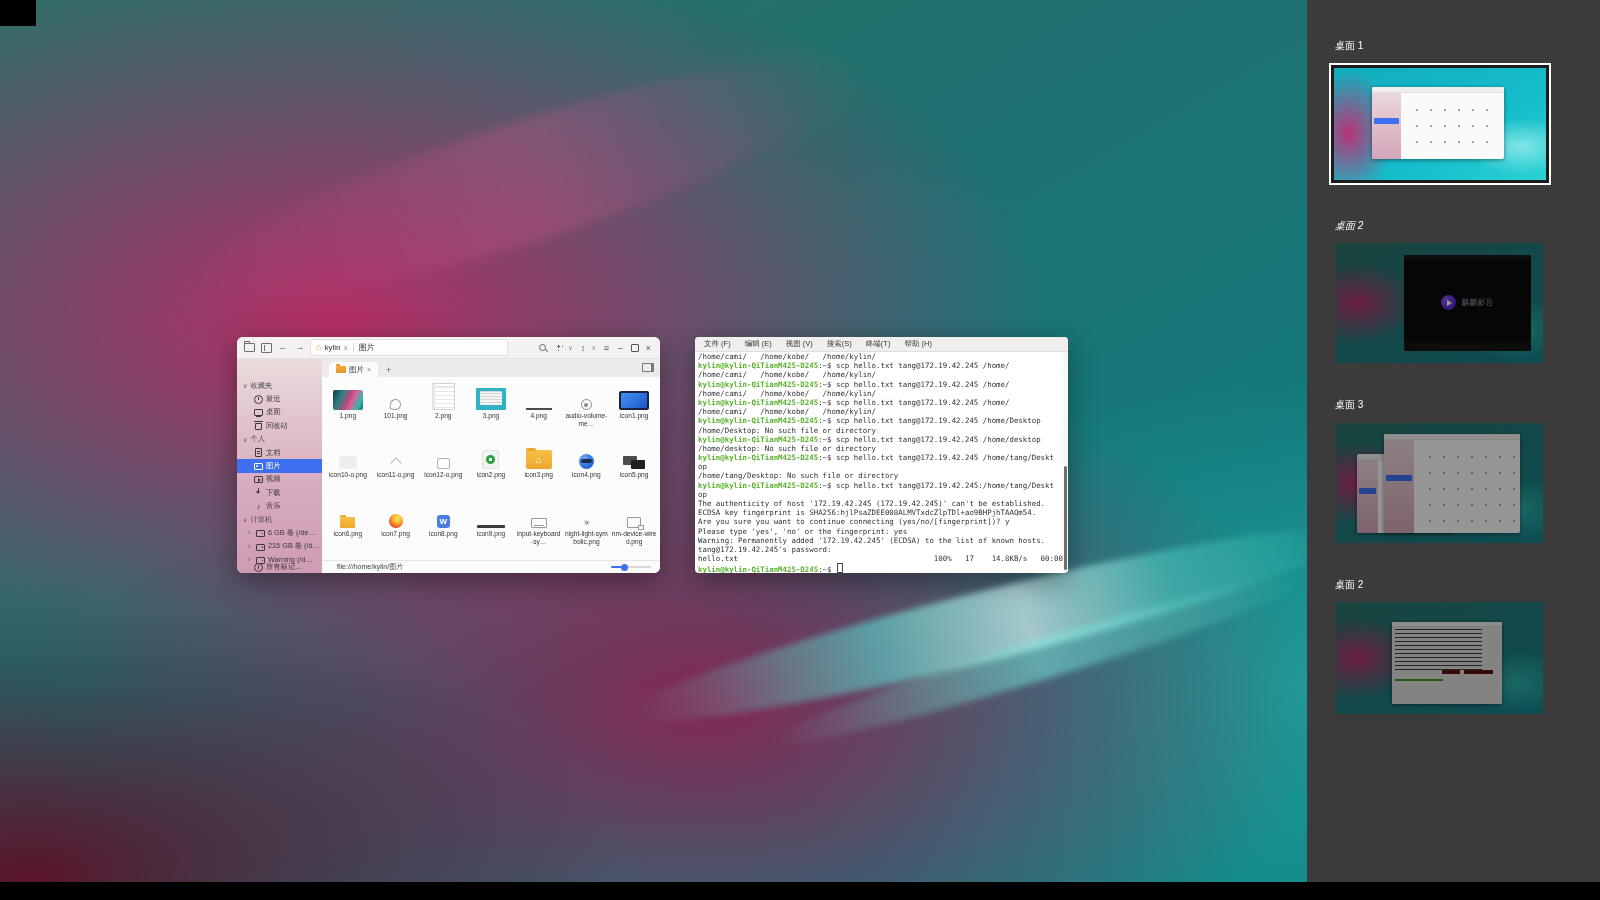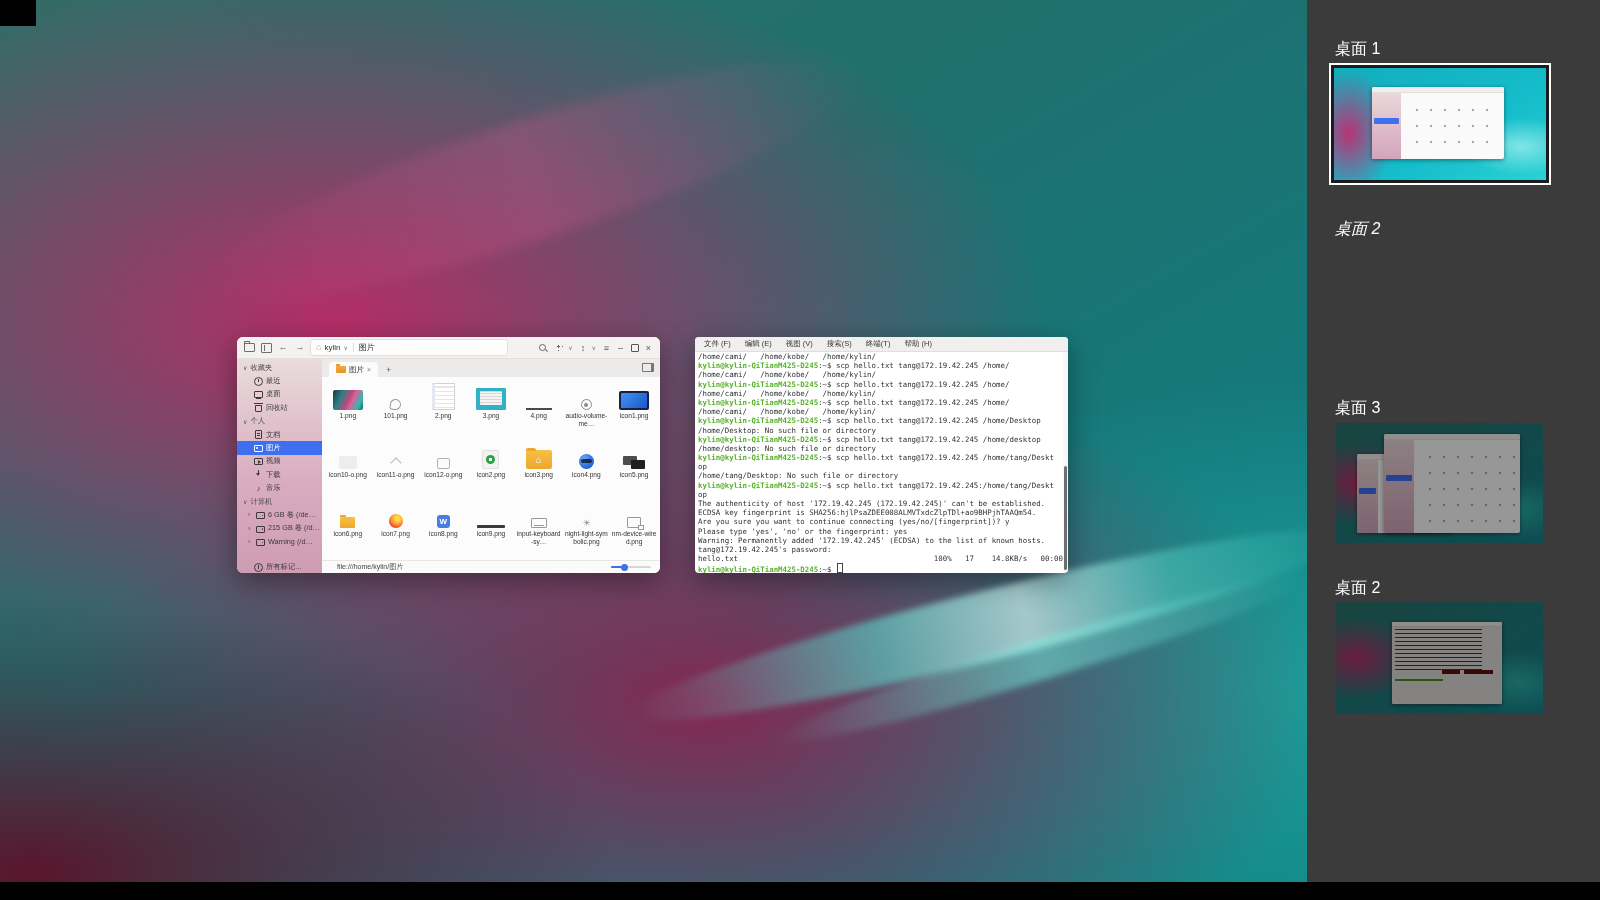--- a/index.html
+++ b/index.html
@@ -45,21 +45,21 @@
   .tb-right{margin-left:auto;display:flex;align-items:center;gap:1px;}
   .ic-search{width:12px;height:12px;border-radius:50%;position:relative;margin-right:4px;}
   .ic-search::before{content:"";position:absolute;left:2px;top:2px;width:5px;height:5px;border:1px solid #666;border-radius:50%;}
   .ic-search::after{content:"";position:absolute;left:8px;top:8px;width:3px;height:1px;background:#666;transform:rotate(45deg);}
   .ic-grid{width:7px;height:7px;background-image:radial-gradient(circle,#666 1px,transparent 1.2px);background-size:5px 5px;}
   .dd-caret{font-size:6px;color:#777;margin:0 3px 0 1px;}
   .glyph-btn{width:13px;height:14px;display:flex;align-items:center;justify-content:center;font-size:9px;color:#555;}
   .ic-max{width:6px;height:6px;border:1px solid #555;border-radius:1px;}
 
   .fm-main{flex:1;display:flex;min-height:0;}
-  .fm-sidebar{width:85px;flex:0 0 85px;position:relative;overflow:hidden;padding-top:2px;
+  .fm-sidebar{width:85px;flex:0 0 85px;position:relative;overflow:hidden;padding-top:20px;
       background:linear-gradient(180deg,#eadcdc 0%,#e0c2cc 30%,#d8abbf 60%,#cf9cb3 100%);}
   .side-row{height:13.4px;display:flex;align-items:center;gap:3px;padding-left:17px;font-size:7.3px;color:#3a3a3a;}
   .side-row.head{padding-left:6px;color:#4c4c4c;}
   .side-row.sel{background:#3d6ff0;color:#fff;}
   .side-caret{font-size:6px;color:#555;}
   .side-exp{font-size:7px;color:#555;margin-left:-6px;width:5px;}
   .side-foot{position:absolute;left:0;right:0;bottom:1px;align-items:flex-end;}
   .si{width:9px;height:9px;position:relative;flex:0 0 9px;}
   .si::before,.si::after{content:"";position:absolute;}
   .si-clock::before{inset:0;border:1px solid currentColor;border-radius:50%;}
@@ -148,21 +148,21 @@
   .term-body{flex:1;font-family:"DejaVu Sans Mono","Liberation Mono",monospace;font-size:7.4px;
       line-height:9.18px;color:#2e3336;padding-left:3px;white-space:pre;overflow:hidden;}
   .tl{white-space:pre;}
   .tl .g{color:#58b22b;font-weight:bold;}
   .cursor{display:inline-block;width:4.5px;height:7.5px;border:1px solid #444;vertical-align:-1px;margin-left:1px;}
   .term-scrollbar{position:absolute;right:0;top:15px;bottom:1px;width:5px;background:#f7f7f7;z-index:5;}
   .term-scrollbar .thumb{position:absolute;right:1px;width:3px;top:52%;bottom:2px;background:#6e6e6e;border-radius:2px;}
 
   
   #wsPanel{position:absolute;left:1307px;top:0;width:293px;height:882px;background:#3b3b3b;z-index:20;}
-  .desk-label{position:absolute;left:28px;color:#fff;font-size:16px;}
+  .desk-label{position:absolute;left:28px;color:#fff;font-size:10px;}
   .thumb{position:absolute;box-sizing:border-box;overflow:hidden;}
   .thumb.active{border:2px solid #fff;padding:3px;background:#1c1c1c;}
   .mini-desk{position:relative;width:100%;height:100%;overflow:hidden;
       background:
         radial-gradient(90px 60px at 10% 50%, rgba(190,45,105,.92), transparent 68%),
         radial-gradient(80px 45px at 88% 72%, rgba(60,220,205,.5), transparent 70%),
         linear-gradient(150deg,#2b7169,#15808a);}
   .mini-desk.bright{background:
         radial-gradient(70px 95px at 7% 58%, rgba(198,40,110,.92), transparent 66%),
         radial-gradient(80px 40px at 88% 70%, rgba(210,255,250,.55), transparent 70%),
@@ -475,20 +475,32 @@
           <div class="mini-fm" style="left: 18%; top: 17%; width: 62%; height: 64%;">
             <div class="mfm-top"></div>
             <div class="mfm-side">
               <div class="mfm-sel"></div>
             </div>
             <div class="mfm-grid"></div>
           </div>
         </div>
       </div>
       <div class="desk-label" style="top: 219px; font-style: italic;">桌面 2</div>
+      <div class="thumb" style="left: 29px; top: 243px; width: 207px; height: 120px;">
+        <div class="mini-desk dim">
+          <div class="mini-player">
+            <div class="mp-title"></div>
+            <div class="mp-center">
+              <div class="mp-circle"></div>
+              <span class="mp-name">麒麟影音</span>
+            </div>
+            <div class="mp-bar"></div>
+          </div>
+        </div>
+      </div>
       <div class="desk-label" style="top: 398px;">桌面 3</div>
       <div class="thumb" style="left: 29px; top: 423px; width: 207px; height: 120px;">
         <div class="mini-desk dim">
           <div class="mini-fm" style="left: 10%; top: 26%; width: 46%; height: 66%;">
             <div class="mfm-top"></div>
             <div class="mfm-side">
               <div class="mfm-sel"></div>
             </div>
             <div class="mfm-grid"></div>
           </div>

